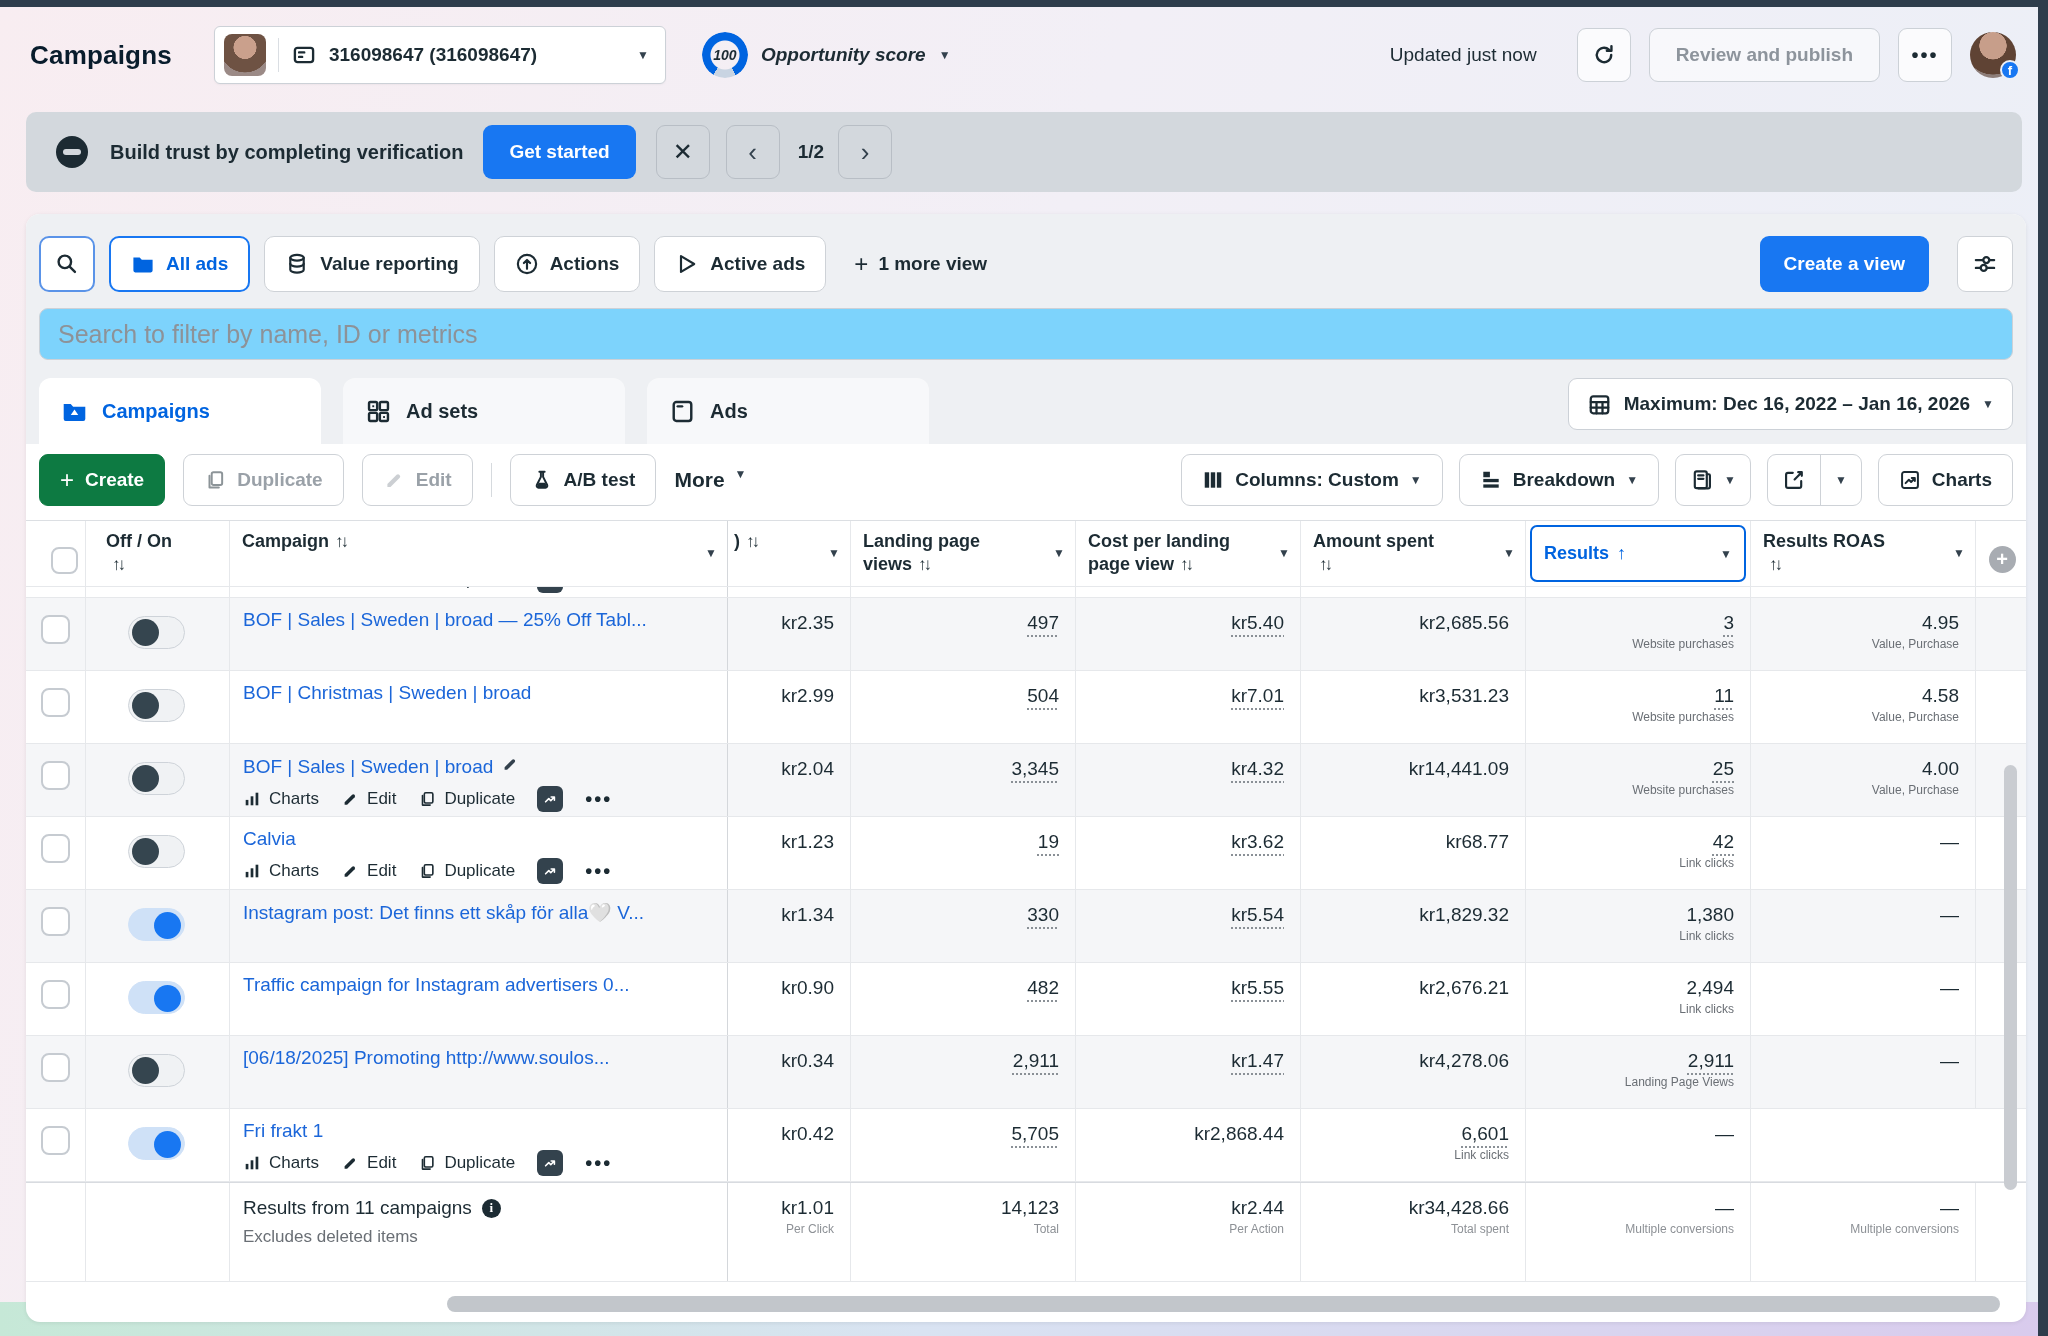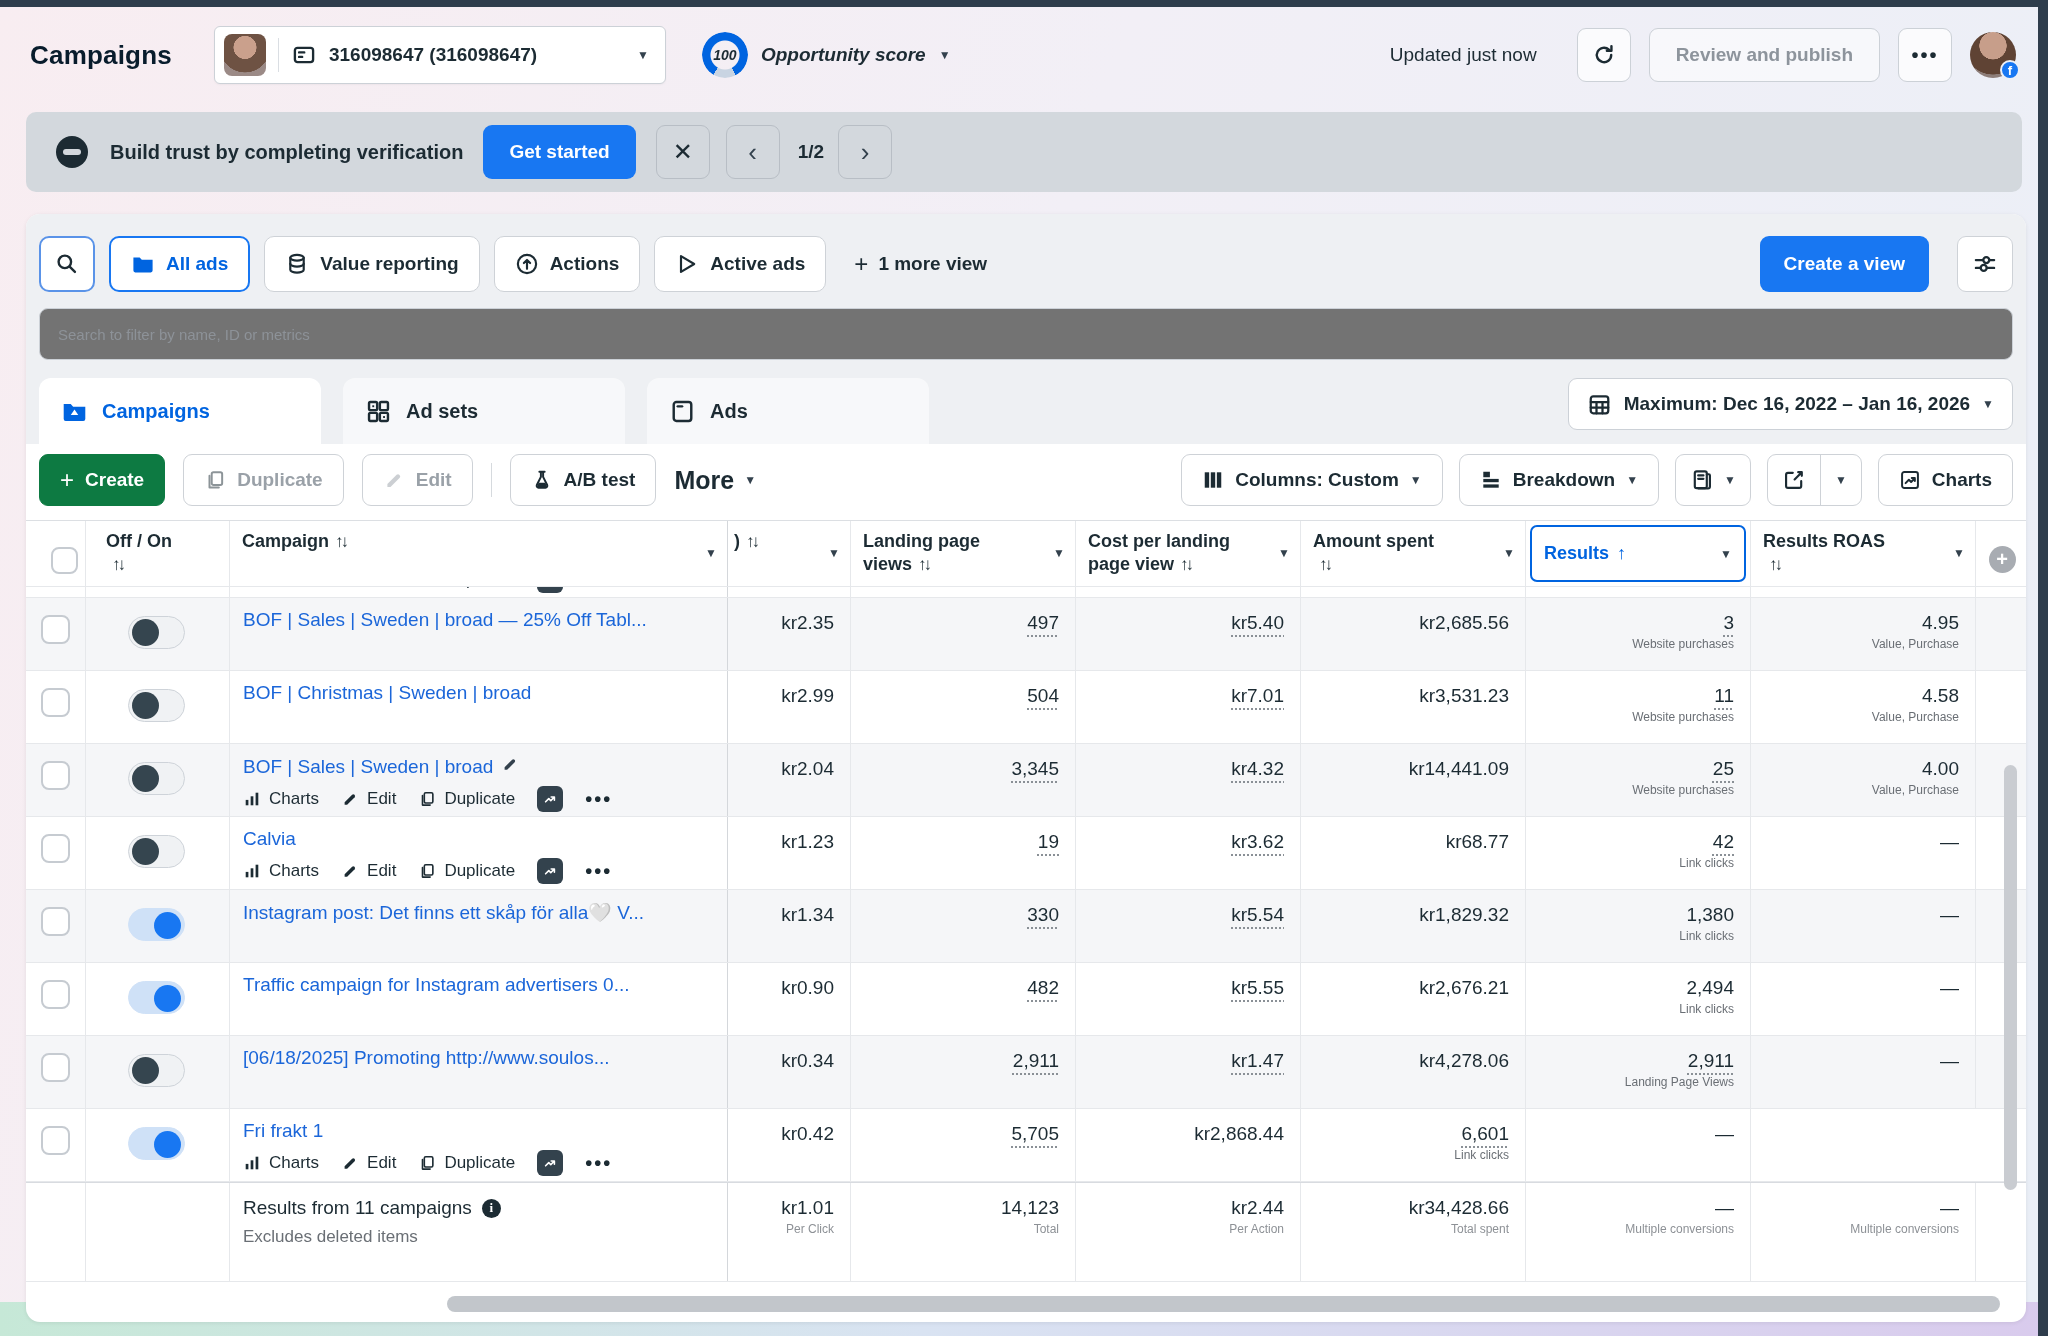--- a/index.html
+++ b/index.html
@@ -73,39 +73,39 @@
   .vbtn.square { width:56px; padding:0; justify-content:center; border:2px solid #5a93e8; }
   .vbtn.active { border:2px solid #1877f2; color:#0064e0; }
   .more-view { display:flex; align-items:center; gap:10px; font-size:19px; font-weight:bold; margin-left:14px; }
   .plus-glyph { font-size:24px; font-weight:normal; line-height:1; }
   .create-view { margin-left:auto; height:56px; padding:0 24px; background:#1877f2; border-radius:9px; color:#fff;
                  font-size:19px; font-weight:bold; display:flex; align-items:center; }
   .sliders-btn { width:56px; height:56px; margin-left:14px; border:1px solid #ced2d7; border-radius:9px; background:#fff;
                  display:flex; align-items:center; justify-content:center; }
 
   .search-row { margin-top:16px; }
-  .search-input { width:100%; height:52px; border:1px solid #ccd1d7; border-radius:9px; font-size:15px; padding:0 18px;
-                  color:#1c2b33; background:#737373; font-family:inherit; }
+  .search-input { width:100%; height:52px; border:1px solid #ccd1d7; border-radius:9px; font-size:25px; padding:0 18px;
+                  color:#1c2b33; background:#7dd3fc; font-family:inherit; }
   .search-input::placeholder { color:#8d9298; }
 
   .tabs-row { margin-top:18px; display:flex; align-items:flex-start; position:relative; height:66px; }
   .level-tab { width:282px; height:66px; border-radius:12px 12px 0 0; display:flex; align-items:center; gap:14px;
                padding:0 22px; font-size:20px; font-weight:bold; margin-right:22px; background:rgba(255,255,255,.55); color:#1c2b33; }
   .level-tab.active { background:#fff; color:#0064e0; }
   .date-btn { position:absolute; right:0; top:0; height:52px; border:1px solid #ccd1d7; border-radius:9px; background:#fff;
               display:flex; align-items:center; gap:12px; padding:0 18px; font-size:19px; font-weight:bold; }
 
   .card-body { background:#fff; }
   .toolbar { display:flex; align-items:center; padding:10px 13px 14px 13px; gap:18px; }
   .tbtn { height:52px; border:1px solid #ced2d7; border-radius:9px; background:#fff; display:flex; align-items:center;
           gap:11px; padding:0 20px; font-size:19px; font-weight:bold; color:#1c2b33; }
   .tbtn.green { background:#0d7a42; border-color:#0d7a42; color:#fff; }
   .tbtn.disabled { color:#9aa1a8; }
   .tbtn.disabled svg { opacity:.5; }
-  .plain-btn { display:flex; align-items:center; gap:10px; font-size:25px; font-weight:bold; }
+  .plain-btn { display:flex; gap:10px; font-size:21px; font-weight:bold; }
   .tb-div { width:1px; height:34px; background:#d6dade; }
   .toolbar-right { margin-left:auto; display:flex; align-items:center; gap:16px; }
   .split { display:flex; align-items:stretch; border:1px solid #ced2d7; border-radius:9px; background:#fff; height:52px; }
   .split > div { display:flex; align-items:center; padding:0 14px; gap:10px; }
   .split > div + div { border-left:1px solid #ced2d7; }
 
   
   .tbl { border-top:1px solid #dcdfe3; }
   .tr { display:flex; border-bottom:1px solid #e6e8eb; position:relative; }
   .td,.th { border-right:1px solid #e6e8eb; flex:0 0 auto; position:relative; }

